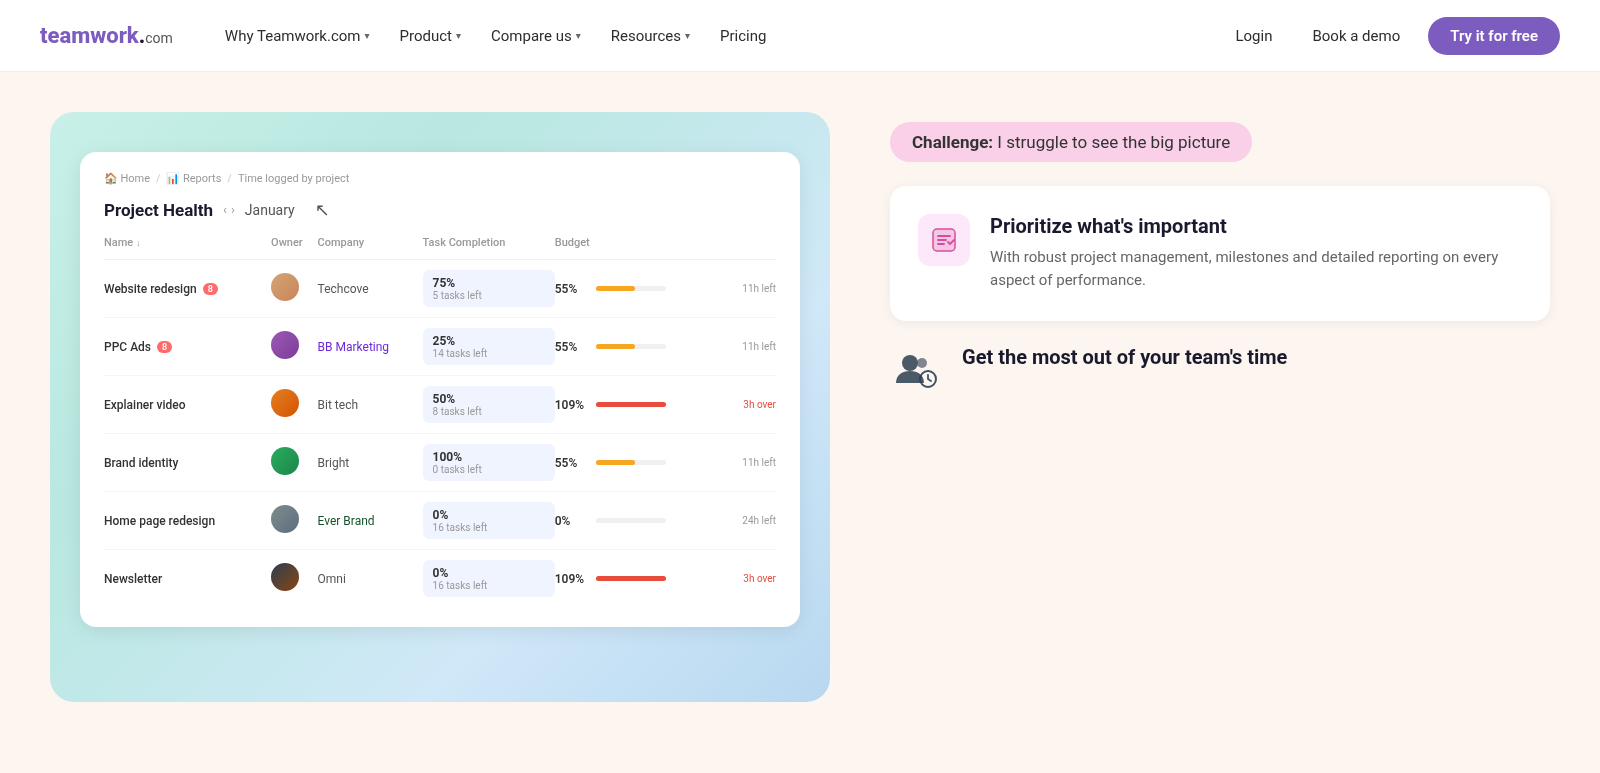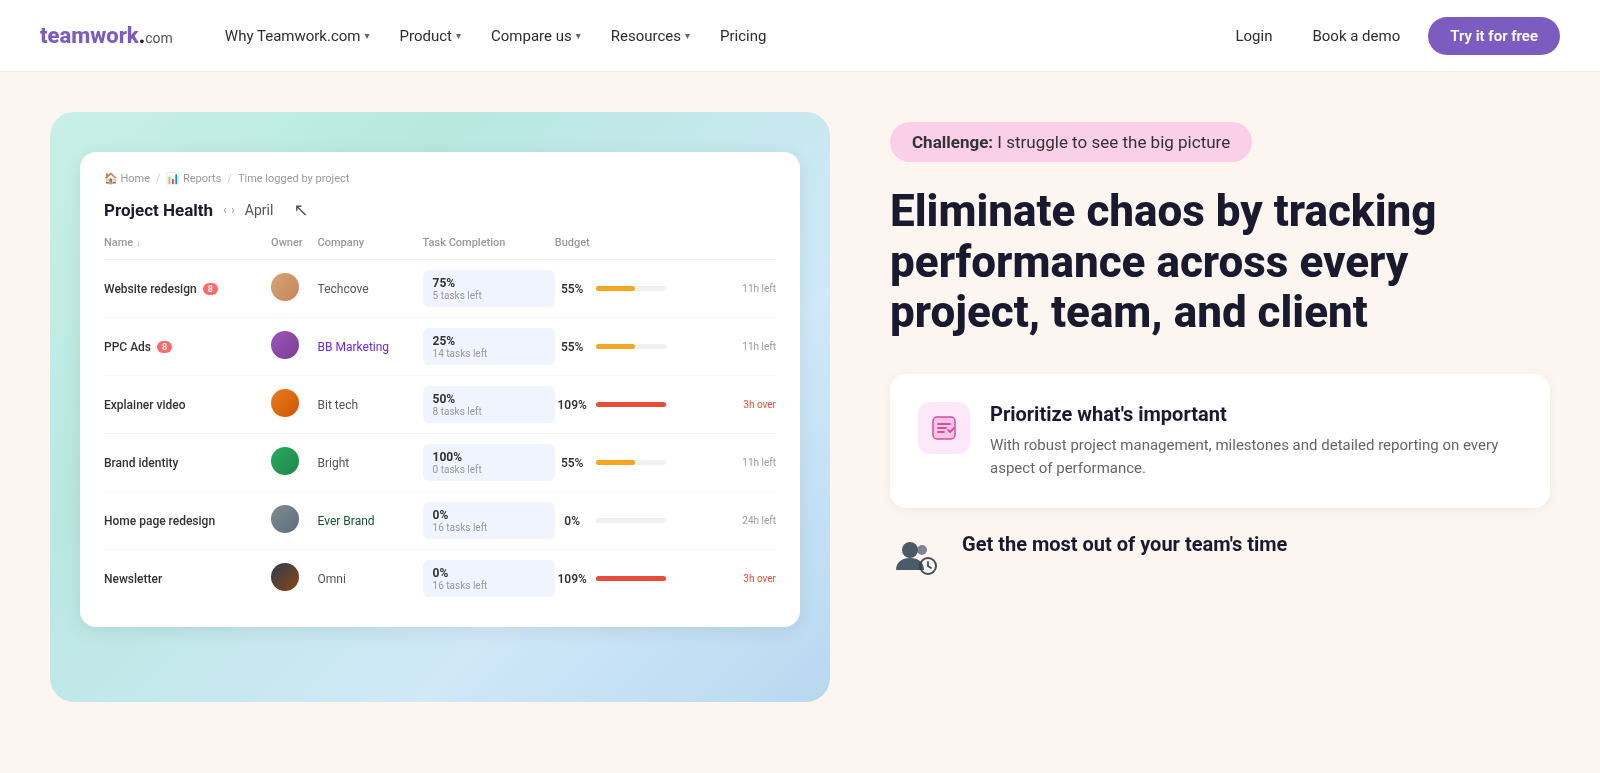--- a/index.html
+++ b/index.html
@@ -227,21 +227,20 @@
     .budget-cell {
       display: flex;
       align-items: center;
       gap: 6px;
     }
     .budget-pct {
       font-size: 12px;
       font-weight: 600;
       color: #333;
       min-width: 35px;
-      text-align: center;
     }
     .budget-bar-wrap {
       flex: 1;
       min-width: 60px;
     }
     .budget-bar-bg {
       background: #f0f0f0;
       border-radius: 3px;
       height: 5px;
       width: 70px;
@@ -389,21 +388,21 @@
           <span class="breadcrumb-sep">/</span>
           <span>Time logged by project</span>
         </div>
 
         <div class="project-health-header">
           <span class="project-health-title">Project Health</span>
           <div class="nav-arrows">
             <span>‹</span>
             <span>›</span>
           </div>
-          <span class="month-label">April</span>
+          <span class="month-label">January</span>
           <span class="cursor-icon">↖</span>
         </div>
 
         <table class="project-table">
           <thead>
             <tr>
               <th class="th-name">
                 <span>Name</span> <span class="sort-arrow">↓</span>
               </th>
               <th>Owner</th>
@@ -593,21 +592,20 @@
     </div>
   </div>
 
   <div class="right-panel">
 
     <div class="challenge-badge">
       <strong>Challenge:</strong>
       <span> I struggle to see the big picture</span>
     </div>
 
-    <div class="hero-title">Eliminate chaos by tracking performance across every project, team, and client</div>
 
     
     <div class="feature-card">
       <div class="feature-card-inner">
         <div class="feature-icon-wrap">
           <svg viewBox="0 0 28 28" fill="none" xmlns="http://www.w3.org/2000/svg">
             <rect x="3" y="3" width="22" height="22" rx="4" fill="#f5c6e8" stroke="#d4509a" stroke-width="1.5"></rect>
             <path d="M8 10h12M8 14h8M8 18h6" stroke="#d4509a" stroke-width="1.8" stroke-linecap="round"></path>
             <path d="M18 16l2 2 4-4" stroke="#d4509a" stroke-width="1.8" stroke-linecap="round" stroke-linejoin="round"></path>
           </svg>

